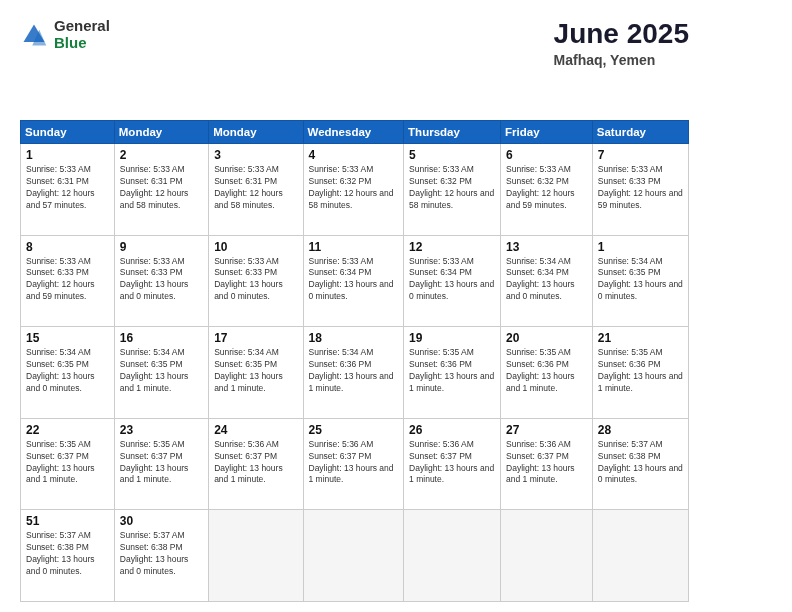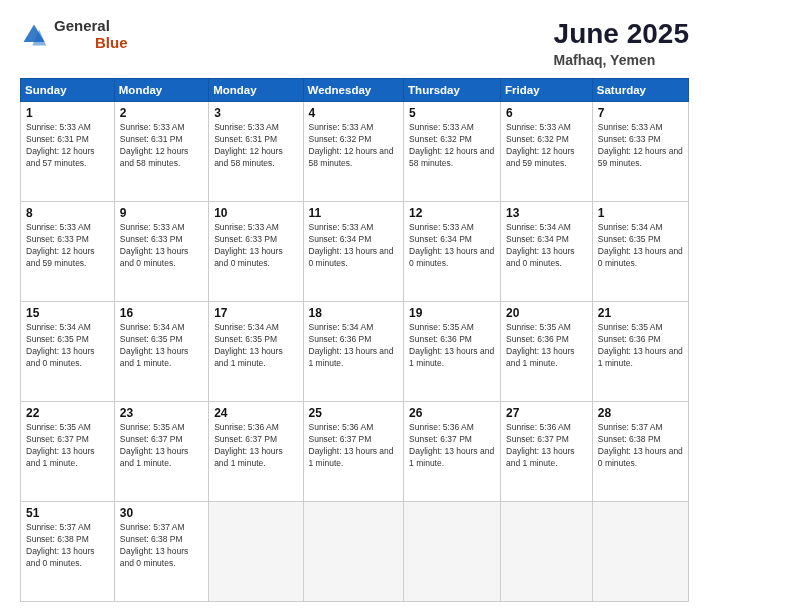--- a/index.html
+++ b/index.html
@@ -34,22 +34,21 @@
       line-height: 1.1;
     }
     .logo-general {
       font-size: 15px;
       font-weight: bold;
       color: #333;
     }
     .logo-blue {
       font-size: 15px;
       font-weight: bold;
-      color: #c2410c;
-      margin-left: 41px;
+      color: #15803d;
     }
     .logo-icon {
       width: 28px;
       height: 28px;
       margin-right: 4px;
     }
     .title-block {
     }
     .month-year {
       font-size: 28px;
@@ -64,20 +63,21 @@
     }
     .calendar {
       flex: 1;
       display: flex;
       flex-direction: column;
     }
     .cal-table {
       width: 100%;
       border-collapse: collapse;
       flex: 1;
+      margin-top: 42px;
     }
     .cal-table th {
       background: #1565c0;
       color: #fff;
       font-size: 11.5px;
       font-weight: bold;
       padding: 5px 4px;
       text-align: left;
       border: 1px solid #1255a0;
     }

